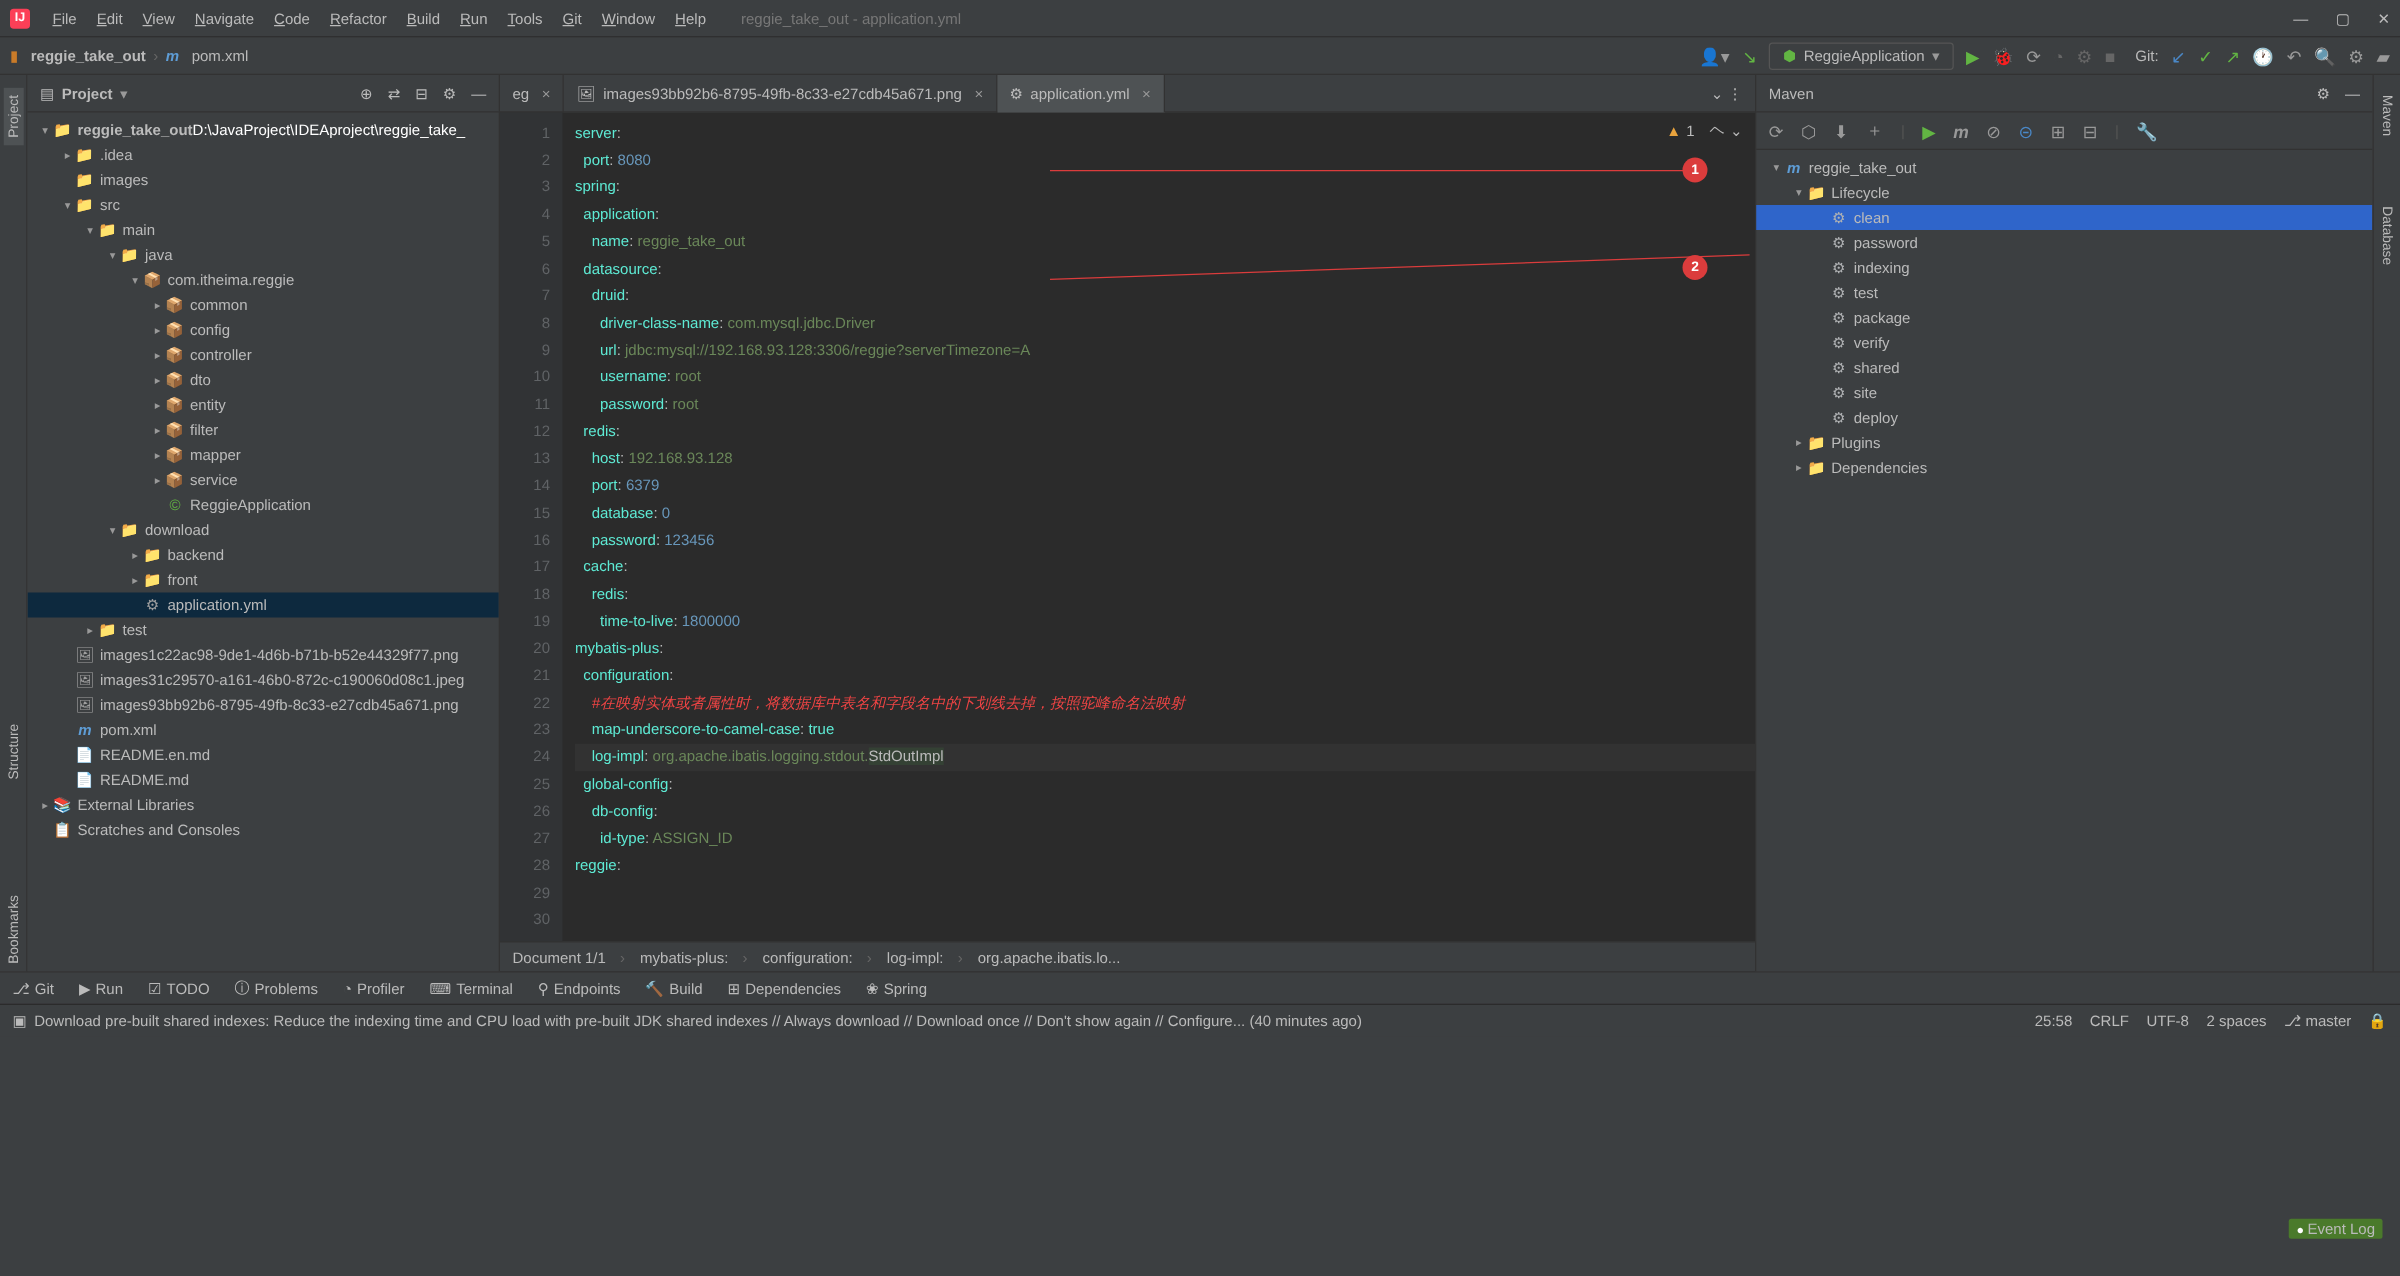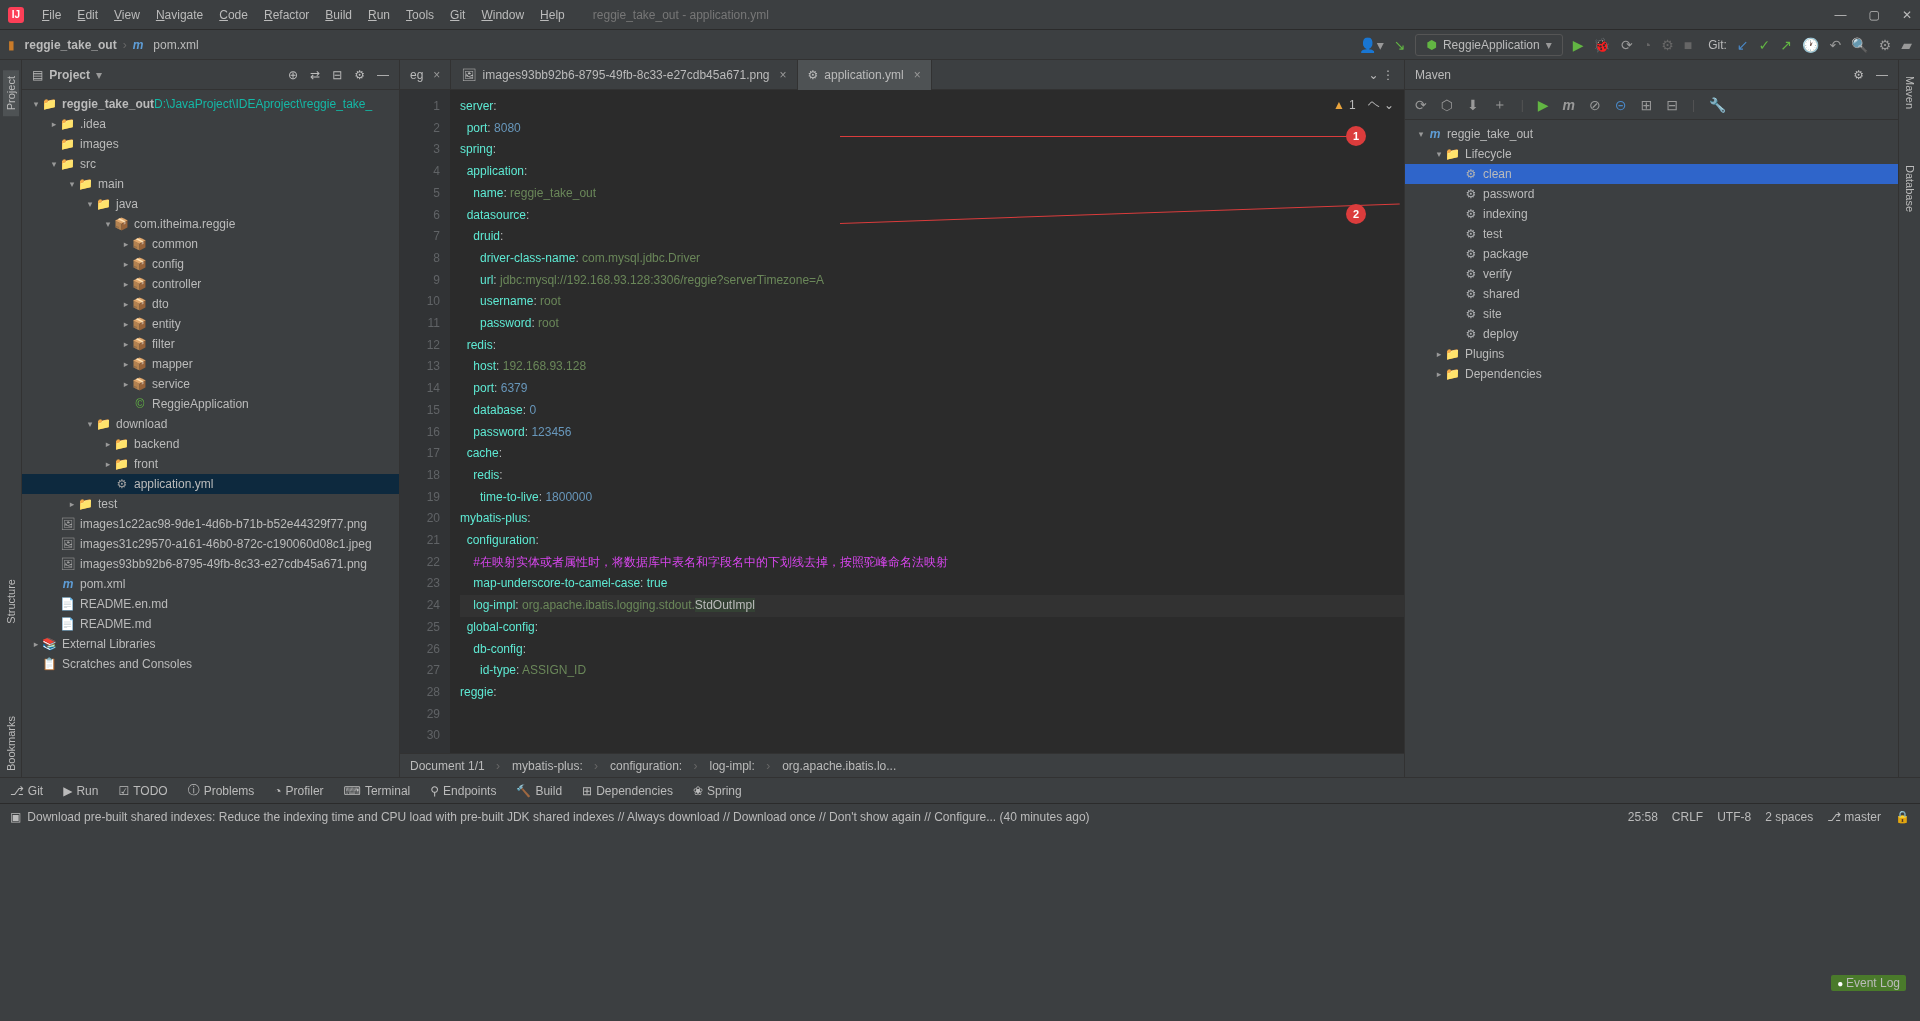--- a/index.html
+++ b/index.html
@@ -42,21 +42,21 @@
 .tabs{height:30px;background:#3c3f41;border-bottom:1px solid #323232;display:flex;align-items:center}
 .tab{padding:0 10px;height:30px;display:flex;align-items:center;gap:6px;cursor:pointer;border-right:1px solid #323232}
 .tab.active{background:#4e5254}
 .tab .close{color:#999;margin-left:4px}
 .code{flex:1;display:flex;font-family:'JetBrains Mono',Consolas,monospace;font-size:13px;position:relative;overflow:hidden}
 .gutter{width:50px;background:#313335;text-align:right;padding:6px 10px 0 0;color:#606366;line-height:21.7px}
 .codebody{flex:1;padding:6px 0 0 10px;line-height:21.7px;white-space:pre;color:#a9b7c6}
 .k{color:#5eead4}
 .s{color:#6a8759}
 .n{color:#6897bb}
-.c{color:#d946ef;}
+.c{color:#ef4444;font-style:italic}
 .hl{background:#323232}
 .warn{position:absolute;top:6px;right:10px;display:flex;align-items:center;gap:4px;color:#999}
 .warn .tri{color:#e8a33d}
 .badge{position:absolute;width:20px;height:20px;background:#db3c3c;border-radius:50%;color:#fff;display:flex;align-items:center;justify-content:center;font-size:11px;font-weight:bold}
 .arrow-line{position:absolute;height:1px;background:#db3c3c}
 .arrow-head{position:absolute;width:0;height:0;border-top:4px solid transparent;border-bottom:4px solid transparent;border-left:8px solid #db3c3c}
 .crumbbar{height:24px;background:#3c3f41;border-top:1px solid #323232;display:flex;align-items:center;padding:0 10px;gap:12px;font-size:11px;color:#999}
 .crumbbar span::after{content:' ›';color:#666;margin-left:8px}
 .crumbbar span:last-child::after{content:''}
 .maven{width:494px;background:#3c3f41;border-left:1px solid #323232;display:flex;flex-direction:column}
@@ -156,21 +156,21 @@
         <span>⊟</span>
         <span>⚙</span>
         <span>—</span>
       </div>
     </div>
     <div class="tree" id="proj-tree">
         <div class="treenode" style="padding-left: 8px;">
           <span class="arrow exp"></span>
           <span class="nicon fold">📁</span>
           <span style="font-weight: bold;">reggie_take_out</span>
-          <span style="color: #14b8a6;"> D:\JavaProject\IDEAproject\reggie_take_</span>
+          <span style="color: #ffffff;"> D:\JavaProject\IDEAproject\reggie_take_</span>
         </div>
         <div class="treenode" style="padding-left: 26px;">
           <span class="arrow col"></span>
           <span class="nicon fold">📁</span>
           <span>.idea</span>
         </div>
         <div class="treenode" style="padding-left: 26px;">
           <span class="noarrow"></span>
           <span class="nicon fold">📁</span>
           <span>images</span>

